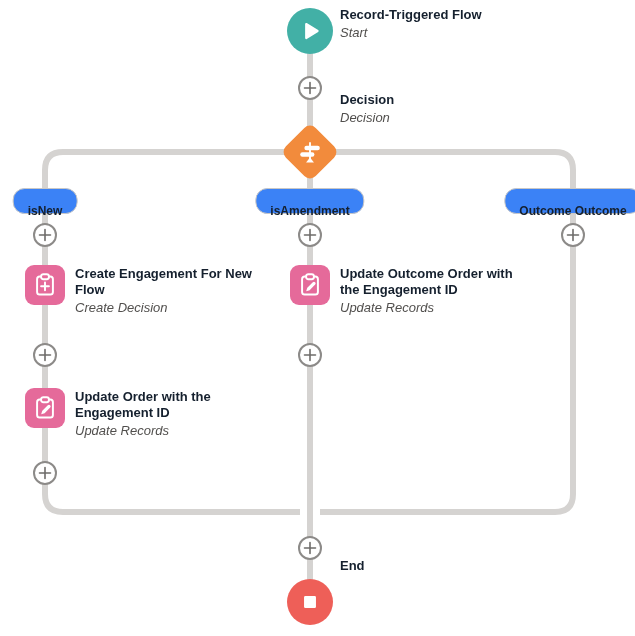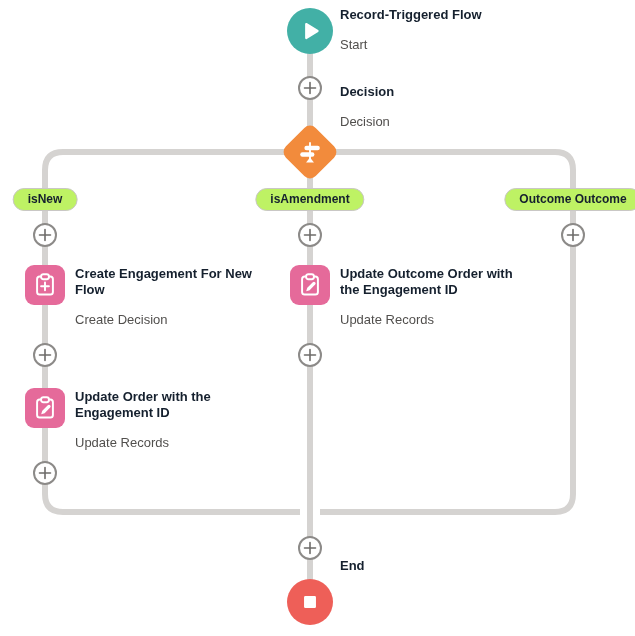--- a/index.html
+++ b/index.html
@@ -10,22 +10,22 @@
   .connectors{position:absolute;left:0;top:0;z-index:0;}
   
   .plus{
     position:absolute;width:24px;height:24px;border-radius:50%;
     background:#ffffff;border:2px solid #8c8a88;box-sizing:border-box;
     display:flex;align-items:center;justify-content:center;z-index:3;cursor:pointer;
   }
   
   .pill{
     position:absolute;transform:translateX(-50%);
-    background:#bef264;border:1px solid #c9c7c5;border-radius:12px;
-    height:23px;line-height:21px;padding:0 14px;box-sizing:border-box;
+    background:#3b82f6;border:1px solid #c9c7c5;border-radius:12px;
+    height:23px;line-height:21px;padding:12px 14px;box-sizing:border-box;
     font-size:12px;font-weight:bold;color:#15202e;white-space:nowrap;z-index:3;text-align:center;
   }
   
   .circle-node{
     position:absolute;width:46px;height:46px;border-radius:50%;
     display:flex;align-items:center;justify-content:center;z-index:2;cursor:pointer;
   }
   .start-node{background:#42b0a6;}
   .end-node{background:#ee5f58;}
   .diamond{
@@ -33,21 +33,21 @@
     background:#f28b3c;border-radius:8px;transform:rotate(45deg);z-index:2;cursor:pointer;
   }
   .decision-glyph{position:absolute;left:296px;top:139px;z-index:3;pointer-events:none;}
   .data-node{
     position:absolute;width:40px;height:40px;border-radius:9px;background:#e56a9a;
     display:flex;align-items:center;justify-content:center;z-index:2;cursor:pointer;
   }
   
   .label{position:absolute;z-index:4;}
   .label .t{font-size:13px;font-weight:bold;color:#15202e;line-height:16px;}
-  .label .s{font-size:13px;color:#514f4d;line-height:16px;margin-top:14px;}
+  .label .s{font-size:13px;color:#514f4d;line-height:16px;margin-top:2px;font-style:italic;}
 </style>
 </head>
 <body>
 
 <div class="canvas">
 
   <svg class="connectors" width="635" height="636" viewBox="0 0 635 636">
     <g fill="none" stroke="#d5d3d1" stroke-width="6">
       <path d="M310 53 V127"></path>
       <path d="M288 152 H63 Q45 152 45 170 V494 Q45 512 63 512 H300"></path>
@@ -65,21 +65,21 @@
     <div class="t">Record-Triggered Flow</div>
     <div class="s">Start</div>
   </div>
 
   <div class="plus" style="left:298px;top:76px">
     <svg width="14" height="14" viewBox="0 0 14 14">
       <path d="M7 1.5 V12.5 M1.5 7 H12.5" stroke="#6e6c69" stroke-width="1.6" stroke-linecap="round"></path>
     </svg>
   </div>
 
-  <div class="label" style="left:340px;top:84px">
+  <div class="label" style="left:340px;top:92px">
     <div class="t">Decision</div>
     <div class="s">Decision</div>
   </div>
   <div class="diamond"></div>
   <svg class="decision-glyph" width="28" height="28" viewBox="0 0 24 24">
     <g fill="#ffffff">
       <rect x="11.2" y="2.8" width="1.6" height="15.5"></rect>
       <rect x="7.2" y="5.8" width="13.2" height="3.9" rx="1.9"></rect>
       <rect x="3.6" y="11.3" width="12.2" height="3.9" rx="1.9"></rect>
       <path d="M12 15.8 l3.4 4.4 h-6.8 z"></path>

